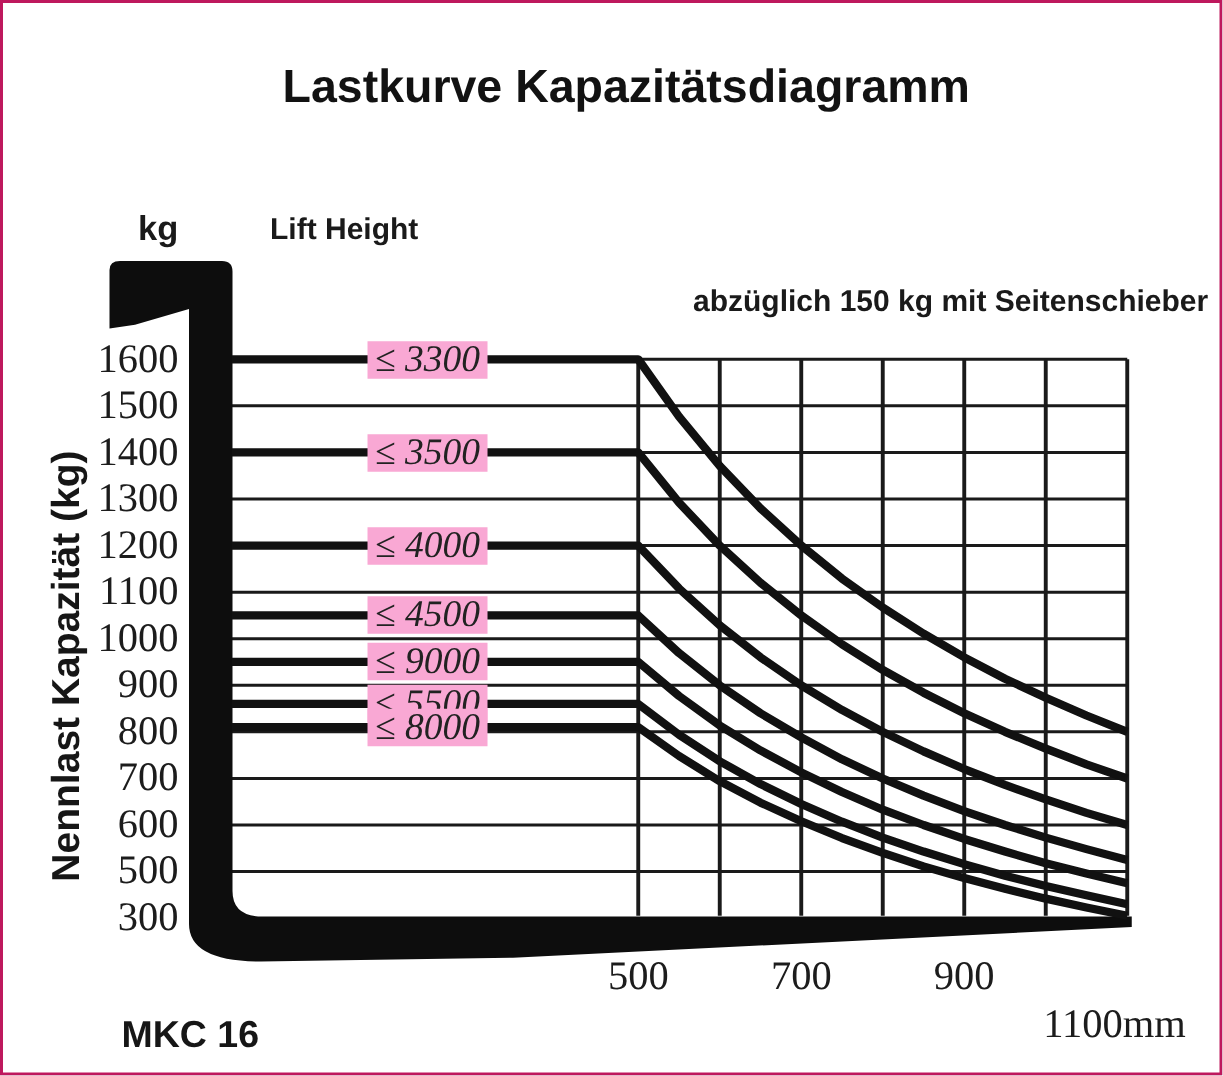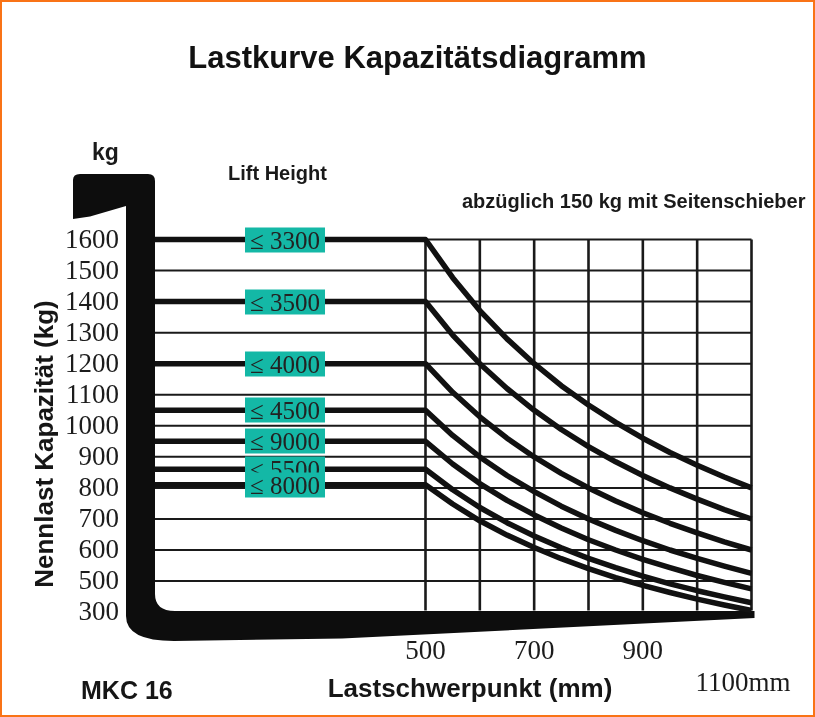--- a/index.html
+++ b/index.html
@@ -1,41 +1,41 @@
 <!DOCTYPE html>
 <html><head>
 <meta charset="utf-8">
 <style>
   html,body{margin:0;padding:0;background:#e8e8e8;}
   .stage{
     position:relative;
     width:815px;height:717px;
     background:#ffffff;
-    border:2px solid #f97316;
+    border:2px solid #be185d;
     box-sizing:border-box;
     overflow:hidden;
     font-family:"Liberation Sans", sans-serif;
     color:#111;
   }
   .abs{position:absolute;}
   .chart-title{
     left:0;right:0;top:38px;
     text-align:center;
     font-size:31px;font-weight:bold;
     letter-spacing:0px;
     transform:translateX(10px);
     color:#121212;
   }
   .kg-unit{
     left:90px;top:137px;
     font-size:23px;font-weight:bold;color:#1a1a1a;
   }
   .lift-height{
-    left:178px;top:160px;
-    font-size:20px;font-weight:bold;color:#1a1a1a;margin-left:48px;
+    left:178px;top:140px;
+    font-size:20px;font-weight:bold;color:#1a1a1a;
   }
   .note{
     left:460px;top:188px;width:330px;
     font-size:20px;font-weight:bold;color:#1a1a1a;
     text-align:center;white-space:nowrap;
   }
   .y-axis-title{
     left:42px;top:442px;
     transform:translate(-50%,-50%) rotate(-90deg);
     transform-origin:center;
@@ -64,26 +64,27 @@
     position:absolute;
     top:633px;
     transform:translateX(-50%);
     font-family:"Liberation Serif","DejaVu Serif",serif;
     font-size:27px;color:#1c1c1c;
     white-space:nowrap;
   }
   .curve-label{
     position:absolute;
     transform:translate(-50%,-50%);
-    background:#14b8a6;
+    background:#f9a8d4;
     padding:0 5px;
     font-family:"Liberation Serif","DejaVu Serif",serif;
     font-size:25px;color:#222;
     white-space:nowrap;
     line-height:1.0;
+    font-style:italic;
   }
 </style>
 </head>
 <body>
 
 <div class="stage">
 
   <div class="abs chart-title">Lastkurve Kapazitätsdiagramm</div>
 
   <div class="abs kg-unit">kg</div>
@@ -150,15 +151,14 @@
     </div>
   <div id="x-ticks">
       <span class="xtick" style="left: 423.5px;">500</span>
       <span class="xtick" style="left: 532.2px;">700</span>
       <span class="xtick" style="left: 640.8px;">900</span>
       <span class="xtick" style="left: 741px; margin-top: 32px;">1100mm</span>
     </div>
 
   <div class="abs model">MKC 16</div>
 
-  <div class="abs x-axis-title">Lastschwerpunkt (mm)</div>
 
 </div>
 
 </body></html>

